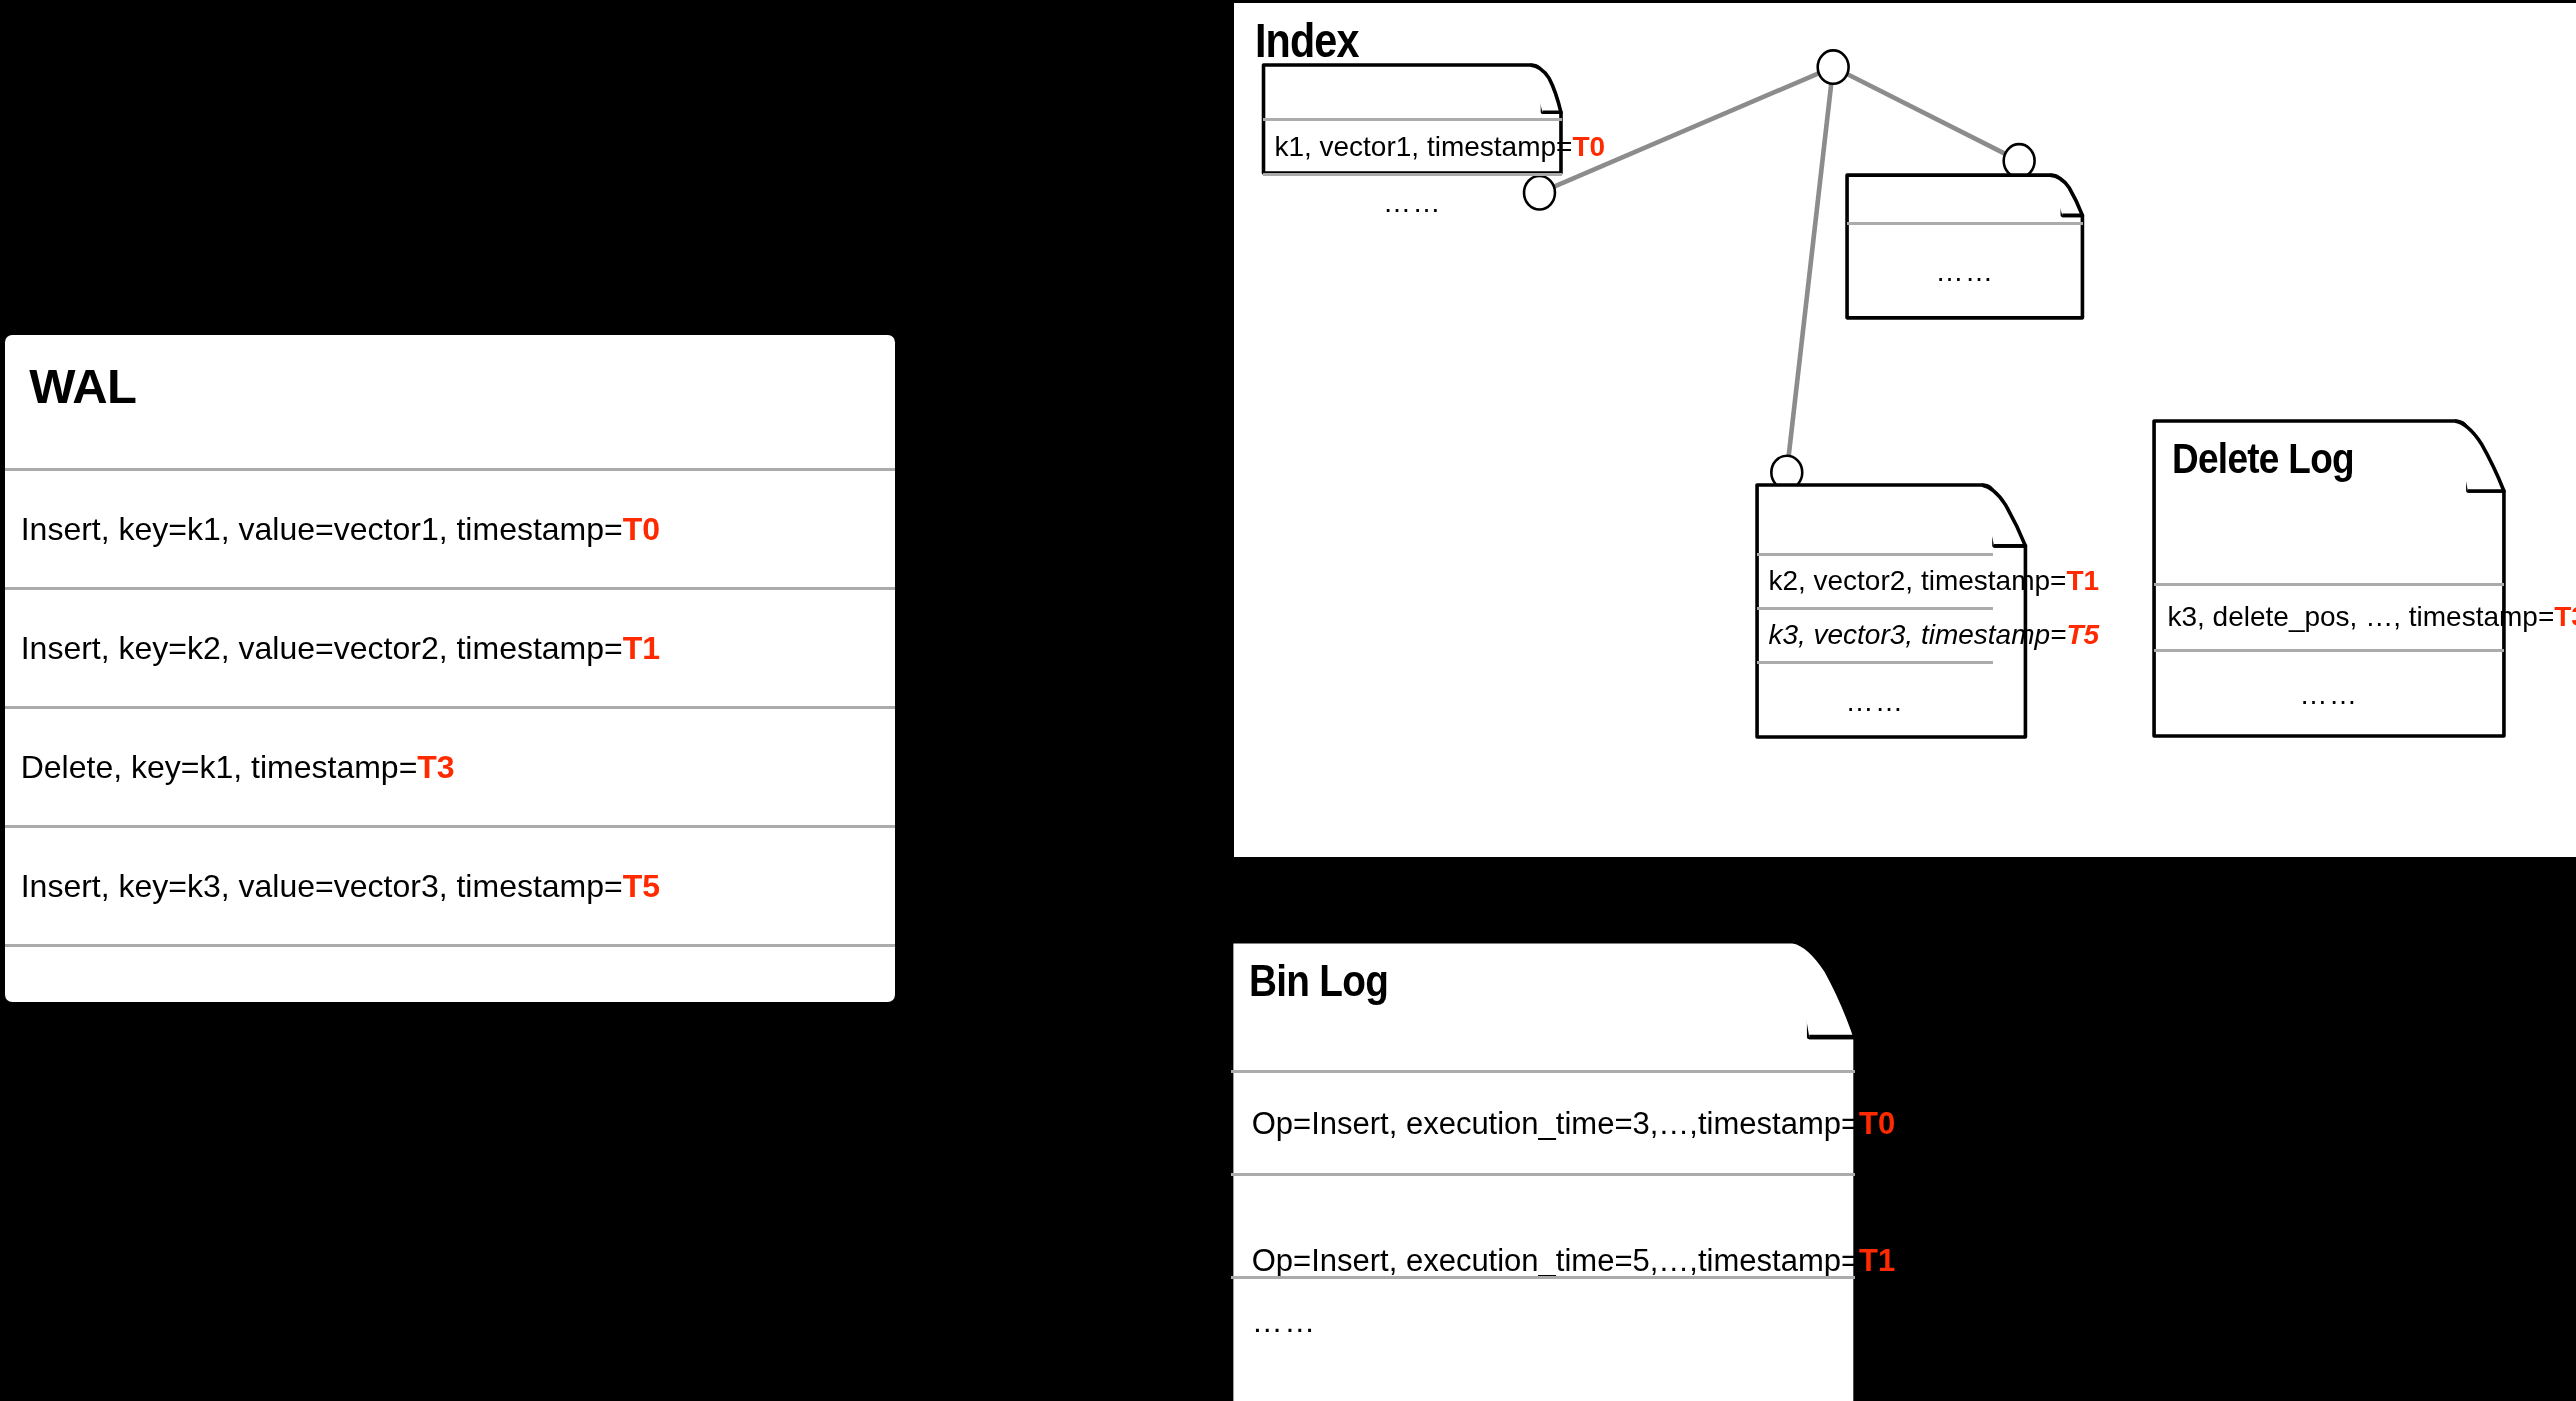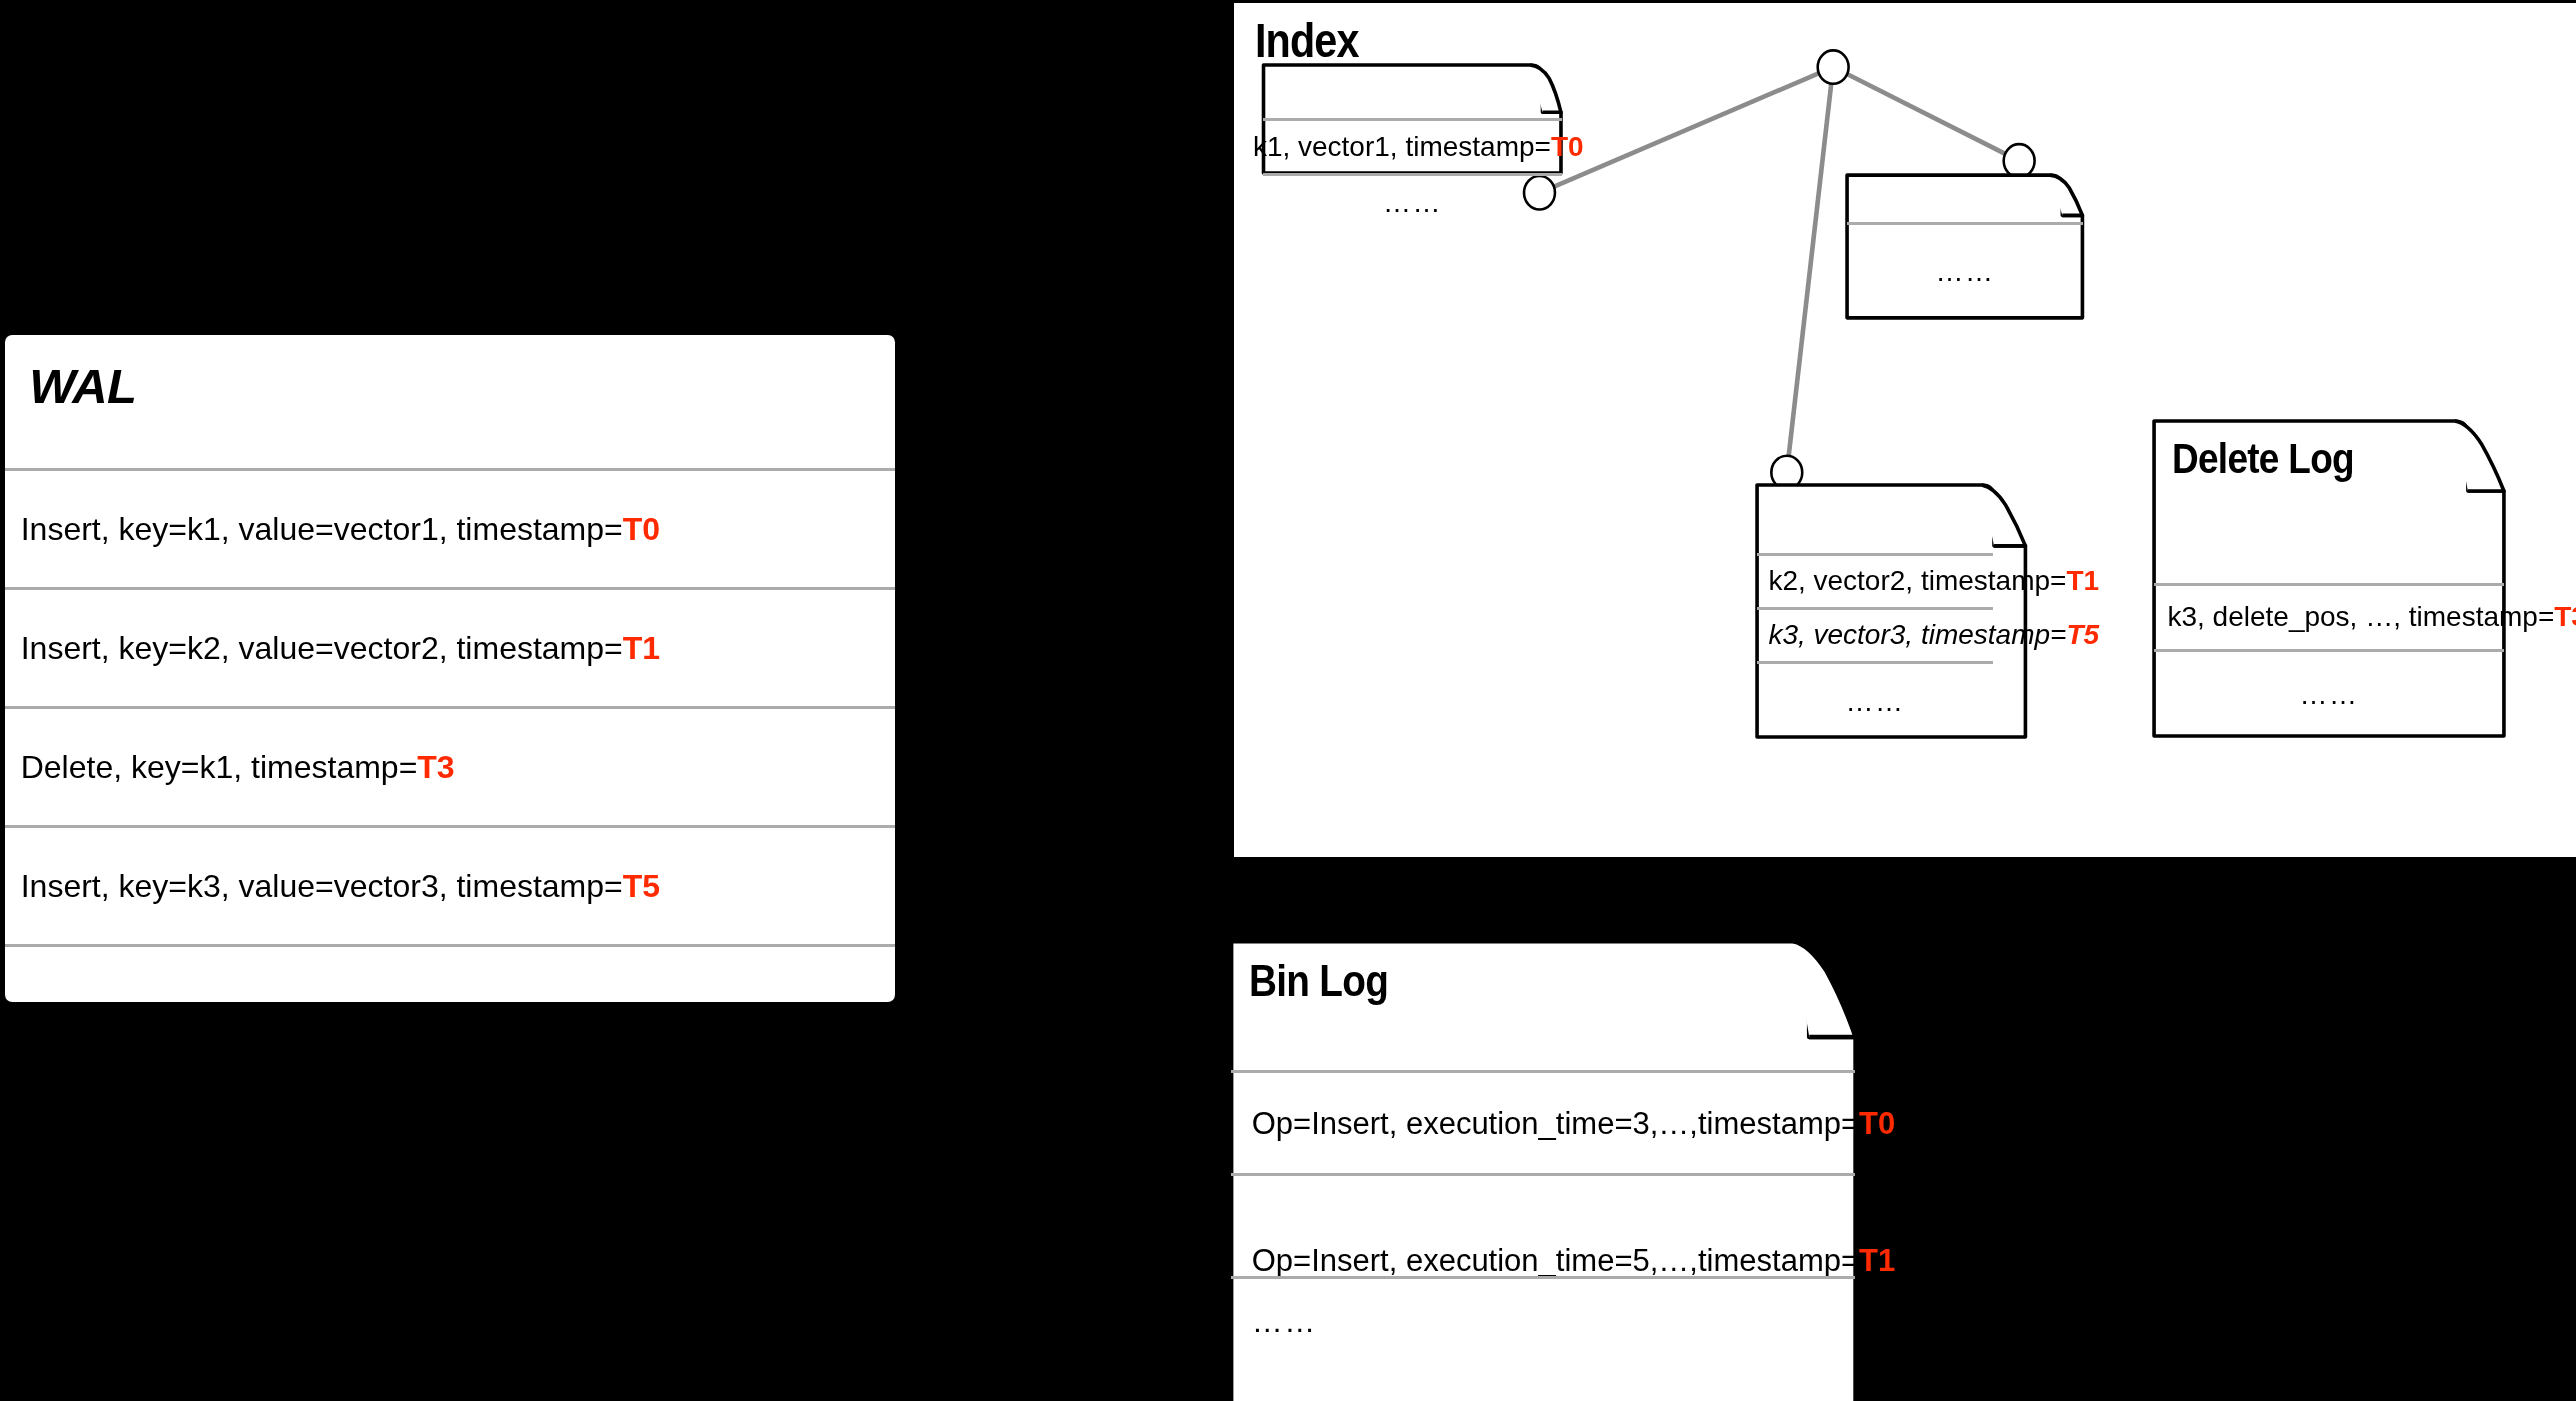--- a/index.html
+++ b/index.html
@@ -3,21 +3,21 @@
 <meta charset="utf-8">
 <style>
   html,body{margin:0;padding:0;background:#000;}
   body{width:2817px;height:1402px;position:relative;overflow:hidden;
        font-family:"Liberation Sans",sans-serif;}
   .panel{position:absolute;background:#fff;box-sizing:border-box;}
 
   
   #wal{left:5.2px;top:335px;width:890px;height:667px;border-radius:7.2px;}
   #wal .title{position:absolute;left:24px;top:27px;font-size:49px;font-weight:bold;
-              letter-spacing:-0.5px;color:#000;line-height:1;font-style:italic;}
+              letter-spacing:-0.5px;color:#000;line-height:1;}
   #wal .rows{position:absolute;left:0;top:133px;width:100%;}
   .wrow{position:relative;height:119px;box-sizing:border-box;border-top:3.6px solid #ababab;
         display:flex;align-items:center;padding-left:15.5px;}
   .wrow .txt{font-size:32px;color:#000;white-space:nowrap;line-height:1;}
   .wrow .ell{font-size:32px;color:#000;letter-spacing:1.5px;}
   .ts{color:#ff2a00;font-weight:bold;}
 
   
   #index{left:1234px;top:2.6px;width:1561px;height:854px;}
   #index .title{position:absolute;left:20.6px;top:14.4px;font-size:48px;font-weight:bold;
@@ -86,21 +86,21 @@
         <ellipse cx="1073" cy="911" rx="30" ry="32.400000000000006" fill="#fff" stroke="#000000" stroke-width="5"></ellipse>
       </g>
   </svg>
 
   <div class="doc" id="seg-k1" style="left:27px;top:60px;width:303px;height:112px;">
     <svg width="303" height="112" viewBox="0 0 588 218">
       <path d="M4,4 H523 Q545,4 547,26 L547,96 H583 L583,214 H4 Z" fill="#fff" stroke="#000" stroke-width="7" stroke-linejoin="round"></path>
       <path d="M523,4 Q545,6 560,30 Q573,55 583,96 L547,96" fill="#fff" stroke="#000" stroke-width="7" stroke-linejoin="round"></path>
     </svg>
     <div class="rows" style="top:55px;left:2.1px;width:299px;">
-        <div class="drow" style="height: 55px; padding-left: 11.3px; justify-content: center;">
+        <div class="drow" style="height: 55px; padding-left: 11.3px;">
           <span class="txt">k1, vector1, timestamp=<span class="ts">T0</span></span>
         </div>
         <div class="drow ctr" style="height: 57px; padding-left: 0px;">
           <span class="ell">……</span>
         </div>
       </div>
   </div>
 
   <div class="doc" id="seg-ell" style="left:611px;top:170px;width:240px;height:147px;">
     <svg width="240" height="147" viewBox="0 0 466 285">

